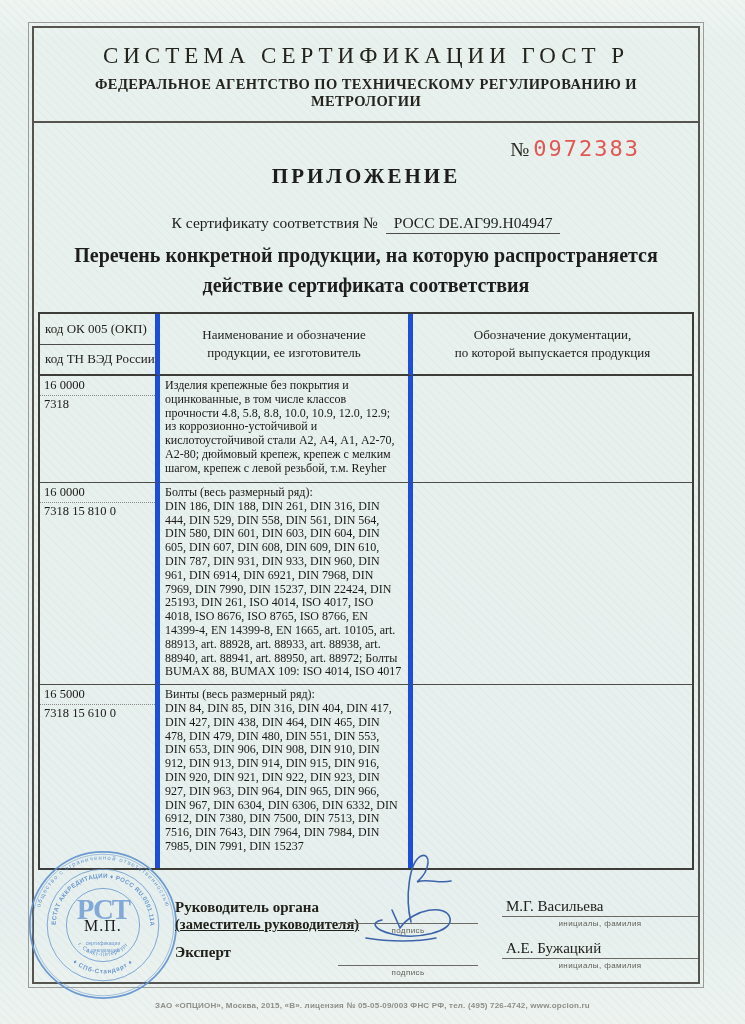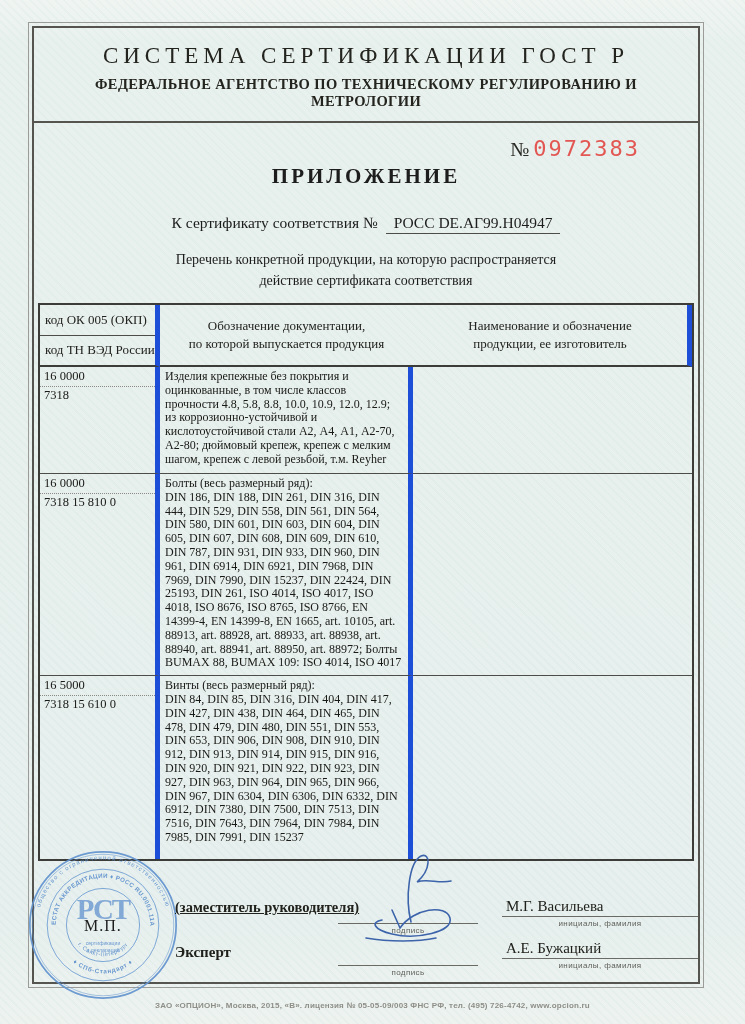--- a/index.html
+++ b/index.html
@@ -30,22 +30,22 @@
   .form-number { text-align:right; padding-right:58px; margin-top:13px; }
   .no-sign { font-size:20px; color:#2b2b26; }
   .num-digits {
     font-family:"DejaVu Sans Mono",monospace;
     font-size:22px; letter-spacing:2px; color:#e25753; font-weight:normal;
   }
   .appendix-title { text-align:center; font-size:21px; font-weight:bold; letter-spacing:3px; margin-top:3px; }
   .cert-line { text-align:center; font-size:15.5px; margin-top:25px; }
   .cert-num { display:inline-block; padding:0 8px 1px; border-bottom:1px solid #4c4c48; margin-left:4px; }
   .purpose {
-    text-align:center; font-size:14px; font-weight:normal;
-    margin-top:15px; line-height:1.5; white-space:pre-line;
+    text-align:center; font-size:20px; font-weight:bold;
+    margin-top:6px; line-height:1.5; white-space:pre-line;
   }
   
   .ptable {
     display:grid; grid-template-columns:120px 253px 1fr;
     margin:12px 4px 0; border:2px solid #3c3c38;
   }
   .cell { border-right:5px solid #1d4ed8; border-bottom:1px solid #4c4c48; }
   .c3 { border-right:none; }
   .hcell { border-bottom:2px solid #3c3c38; min-height:62px; font-size:13px; color:#22221e; }
   .hcell.center { display:flex; align-items:center; justify-content:center; text-align:center; white-space:pre-line; line-height:1.35; }
@@ -101,24 +101,24 @@
 
     <div class="purpose">Перечень конкретной продукции, на которую распространяется
 действие сертификата соответствия</div>
 
     <div class="ptable">
 
       <div class="cell hcell c1">
         <div class="h-top">код ОК 005 (ОКП)</div>
         <div class="h-bot">код ТН ВЭД России</div>
       </div>
+      <div class="cell hcell c2 center">Наименование и обозначение
+продукции, ее изготовитель</div>
       <div class="cell hcell c3 center">Обозначение документации,
 по которой выпускается продукция</div>
-      <div class="cell hcell c2 center">Наименование и обозначение
-продукции, ее изготовитель</div>
 
       <div class="cell bcell codes c1">
         <div>16 0000</div>
         <div class="code-div"></div>
         <div>7318</div>
       </div>
       <div class="cell bcell c2 desc r1">Изделия крепежные без покрытия и оцинкованные, в том числе классов прочности 4.8, 5.8, 8.8, 10.0, 10.9, 12.0, 12.9; из коррозионно-устойчивой и кислотоустойчивой стали А2, А4, А1, А2-70, А2-80; дюймовый крепеж, крепеж с мелким шагом, крепеж с левой резьбой, т.м. Reyher</div>
       <div class="cell bcell c3 r1"></div>
 
       <div class="cell bcell codes c1">
@@ -171,20 +171,21 @@
     </text>
     <text x="80" y="74" font-size="30" font-weight="bold" text-anchor="middle" font-family="'Liberation Serif',serif" letter-spacing="-2" opacity="0.8">РСТ</text>
     <text x="80" y="101" font-size="5.4" text-anchor="middle">сертификации</text>
     <text x="80" y="108" font-size="5.4" text-anchor="middle">и декларации</text>
   </g>
 </svg>
 
 <div class="mp">М.П.</div>
 
 <div class="role1">
+  <div>Руководитель органа</div>
   <div class="u">(заместитель руководителя)</div>
 </div>
 
 <div class="field" style="left:338px; top:910px; width:140px;">
   <div class="line"></div>
   <div class="caption">подпись</div>
 </div>
 
 <div class="field" style="left:502px; top:898px; width:196px;">
   <div class="name">М.Г. Васильева</div>

